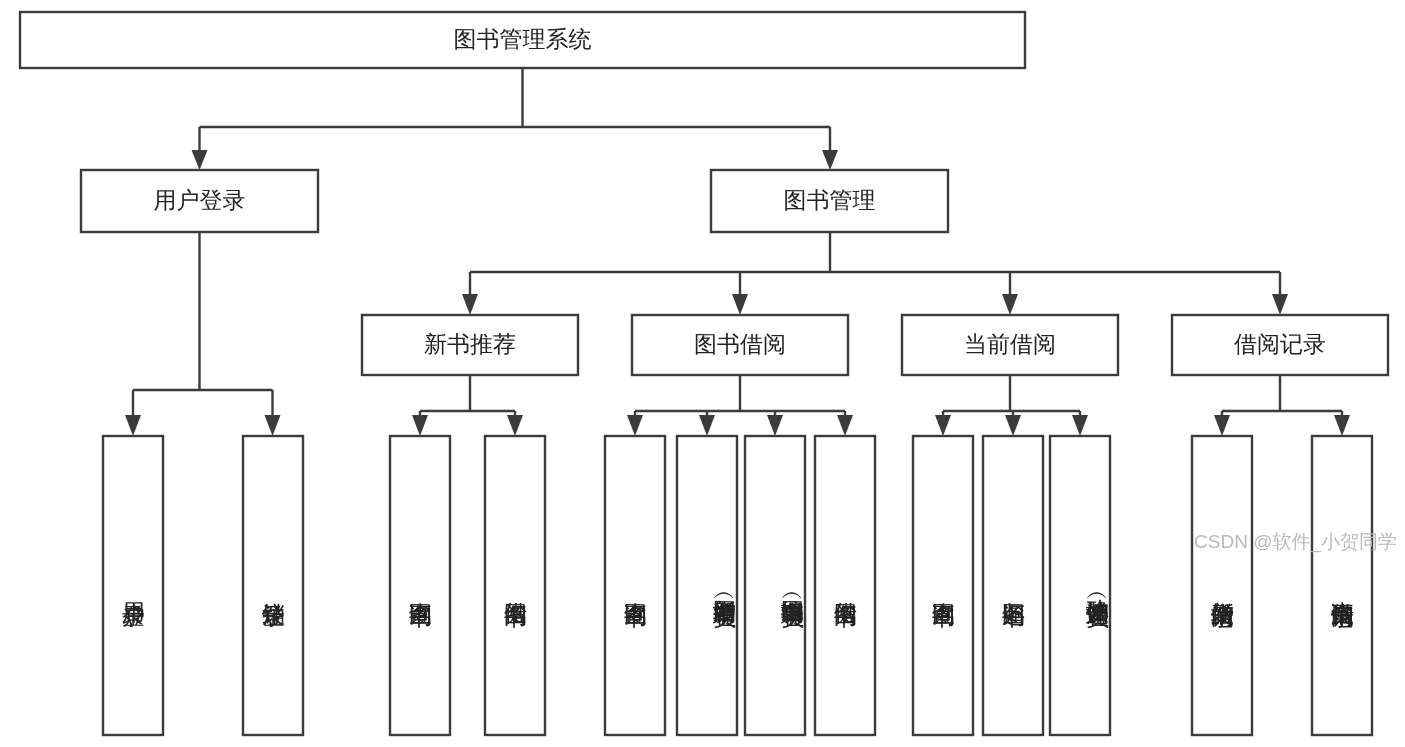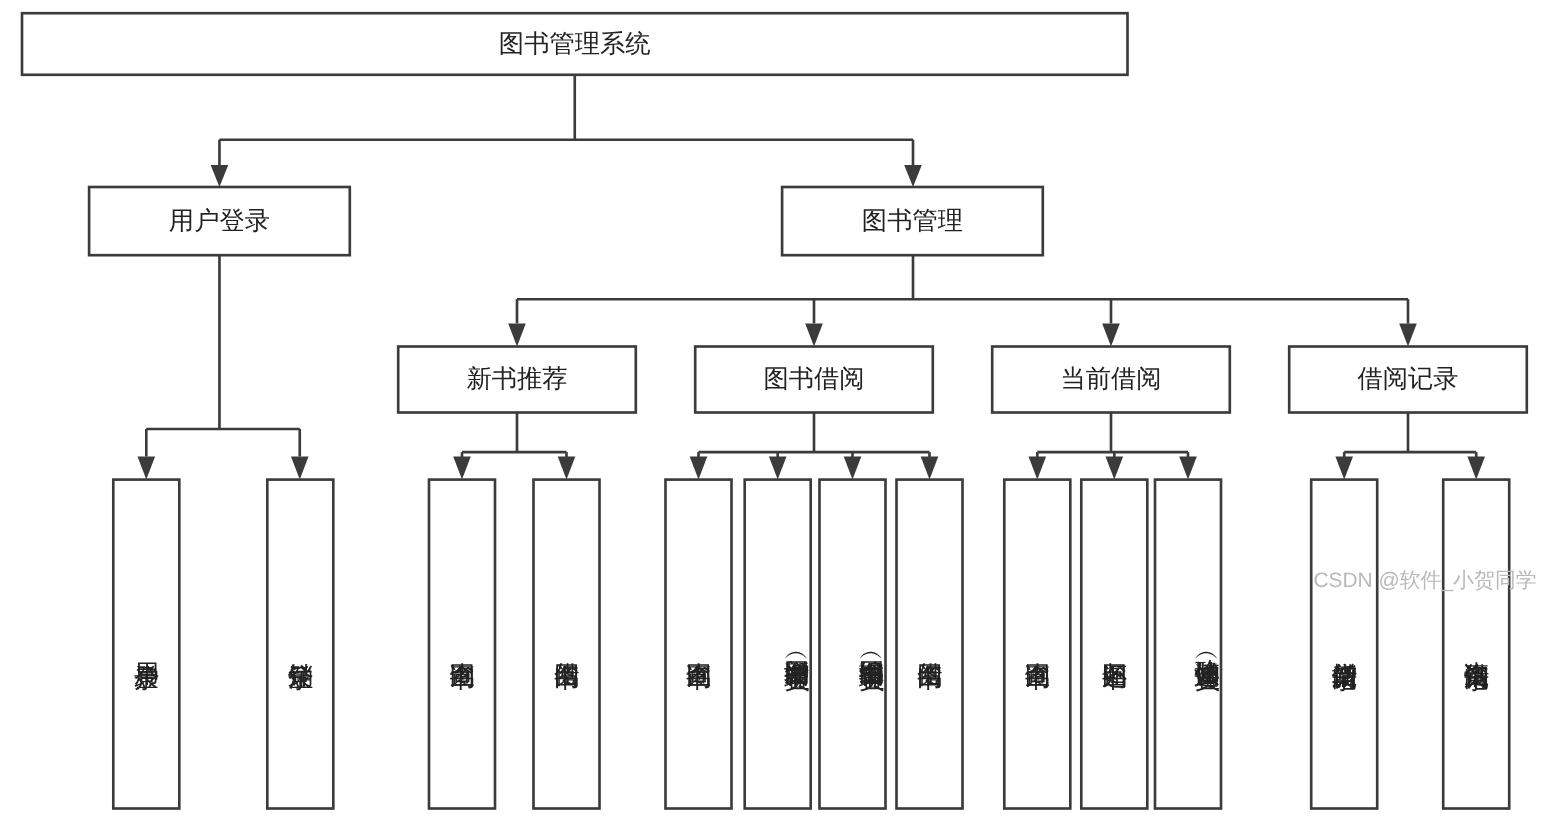--- a/index.html
+++ b/index.html
@@ -58,21 +58,21 @@
     line-height: 1.12;
     letter-spacing: 1px;
     white-space: nowrap;
     text-align: center;
     pointer-events: none;
     user-select: none;
   }
   .watermark {
     position: absolute;
     right: 8px;
-    bottom: 20px;
+    bottom: 6px;
     font-family: "Liberation Sans", "DejaVu Sans", sans-serif;
     font-size: 19px;
     color: #b9b9b9;
     white-space: nowrap;
     user-select: none;
   }
 </style>
 </head>
 <body>
 

